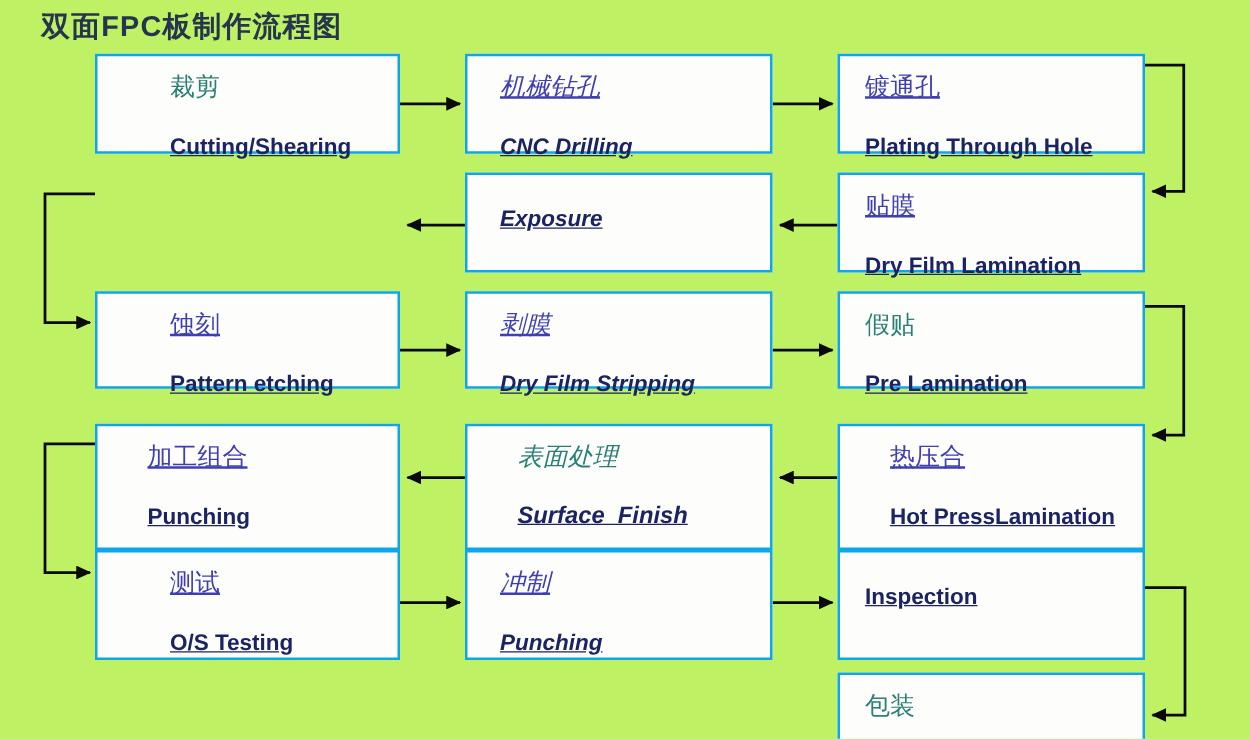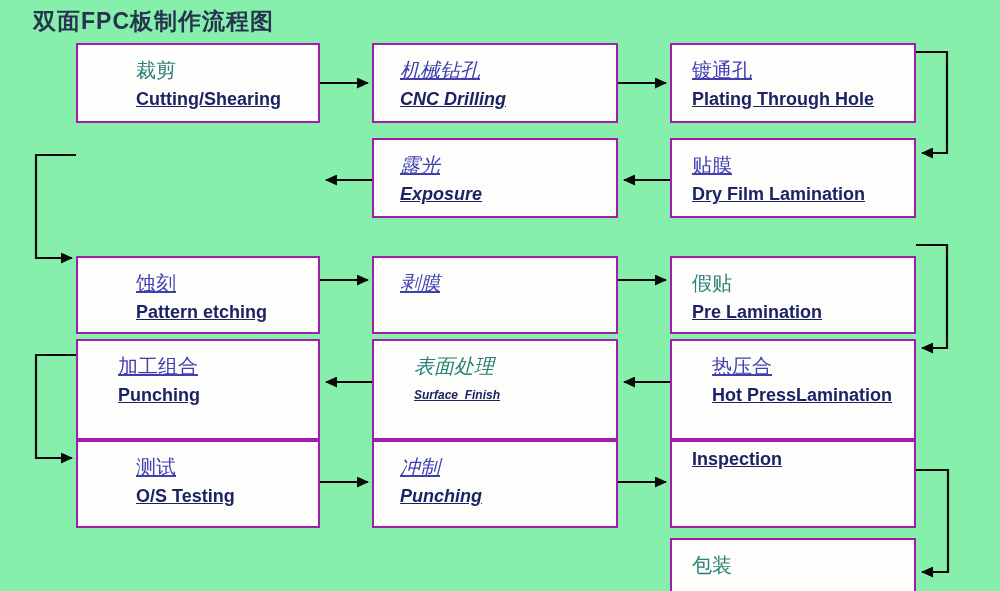--- a/index.html
+++ b/index.html
@@ -1,49 +1,49 @@
 <!DOCTYPE html>
 <html><head>
 <meta charset="utf-8">
 <style>
   html,body{margin:0;padding:0;}
   body{font-family:"Liberation Sans","DejaVu Sans",sans-serif;background:#dfe2dd;}
   #stage{
     position:relative;width:1000px;height:591px;overflow:hidden;
-    background:#86efac;
+    background:#bef264;
   }
   #title{
     position:absolute;left:33px;top:6px;
     font-size:23px;font-weight:bold;color:#26344f;letter-spacing:1px;
   }
   .box{
     position:absolute;box-sizing:border-box;
-    background:#fdfdfc;border:2px solid #a21caf;
+    background:#fdfdfc;border:2px solid #0ea5e9;
   }
   
   .c1{left:76px;width:244px;padding-left:58px;}
   .c2{left:372px;width:246px;padding-left:26px;font-style:italic;}
   .c3{left:670px;width:246px;padding-left:20px;}
   
   .r1{top:43px;height:80px;}
   .r2{top:138px;height:80px;}
-  .r3{top:256px;height:78px;}
+  .r3{top:233px;height:78px;}
   .r4{top:339px;height:101px;padding-left:40px;}
   .r5{top:440px;height:88px;}
   .r6{top:538px;height:64px;}
   .cn{
     margin-top:13px;font-size:20px;line-height:24px;white-space:pre;
   }
   .cn.blue{color:#3f3fb0;text-decoration:underline;}
   .cn.teal{color:#2b8075;text-decoration:none;}
   .en{
-    margin-top:6px;font-size:18px;line-height:22px;font-weight:bold;
+    margin-top:24px;font-size:18px;line-height:22px;font-weight:bold;
     color:#1b2363;text-decoration:underline;white-space:pre;
   }
-  .en.small{font-size:12px;}
+  .en.small{font-size:19px;}
   #connectors{position:absolute;left:0;top:0;}
 </style>
 </head>
 <body>
 
 <div id="stage">
 
   <div id="title">双面FPC板制作流程图</div>
 
   <svg id="connectors" width="1000" height="591">
@@ -88,34 +88,34 @@
   <div class="box r1 c2">
     <div class="cn blue">机械钻孔</div>
     <div class="en">CNC Drilling</div>
   </div>
   <div class="box r1 c3">
     <div class="cn blue">镀通孔</div>
     <div class="en">Plating Through Hole</div>
   </div>
 
   <div class="box r2 c2">
-    <div class="cn blue">露光</div>
     <div class="en">Exposure</div>
   </div>
   <div class="box r2 c3">
     <div class="cn blue">贴膜</div>
     <div class="en">Dry Film Lamination</div>
   </div>
 
   <div class="box r3 c1">
     <div class="cn blue">蚀刻</div>
     <div class="en">Pattern etching</div>
   </div>
   <div class="box r3 c2">
     <div class="cn blue">剥膜</div>
+    <div class="en">Dry Film Stripping</div>
   </div>
   <div class="box r3 c3">
     <div class="cn teal">假贴</div>
     <div class="en">Pre Lamination</div>
   </div>
 
   <div class="box r4 c1">
     <div class="cn blue">加工组合</div>
     <div class="en">Punching</div>
   </div>

